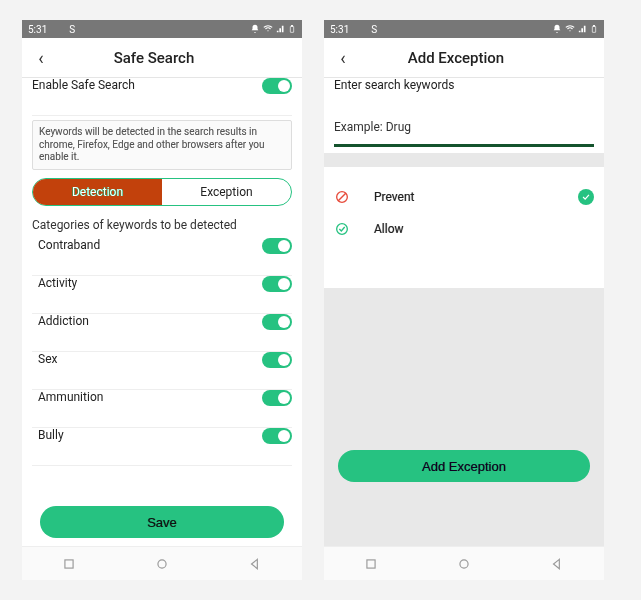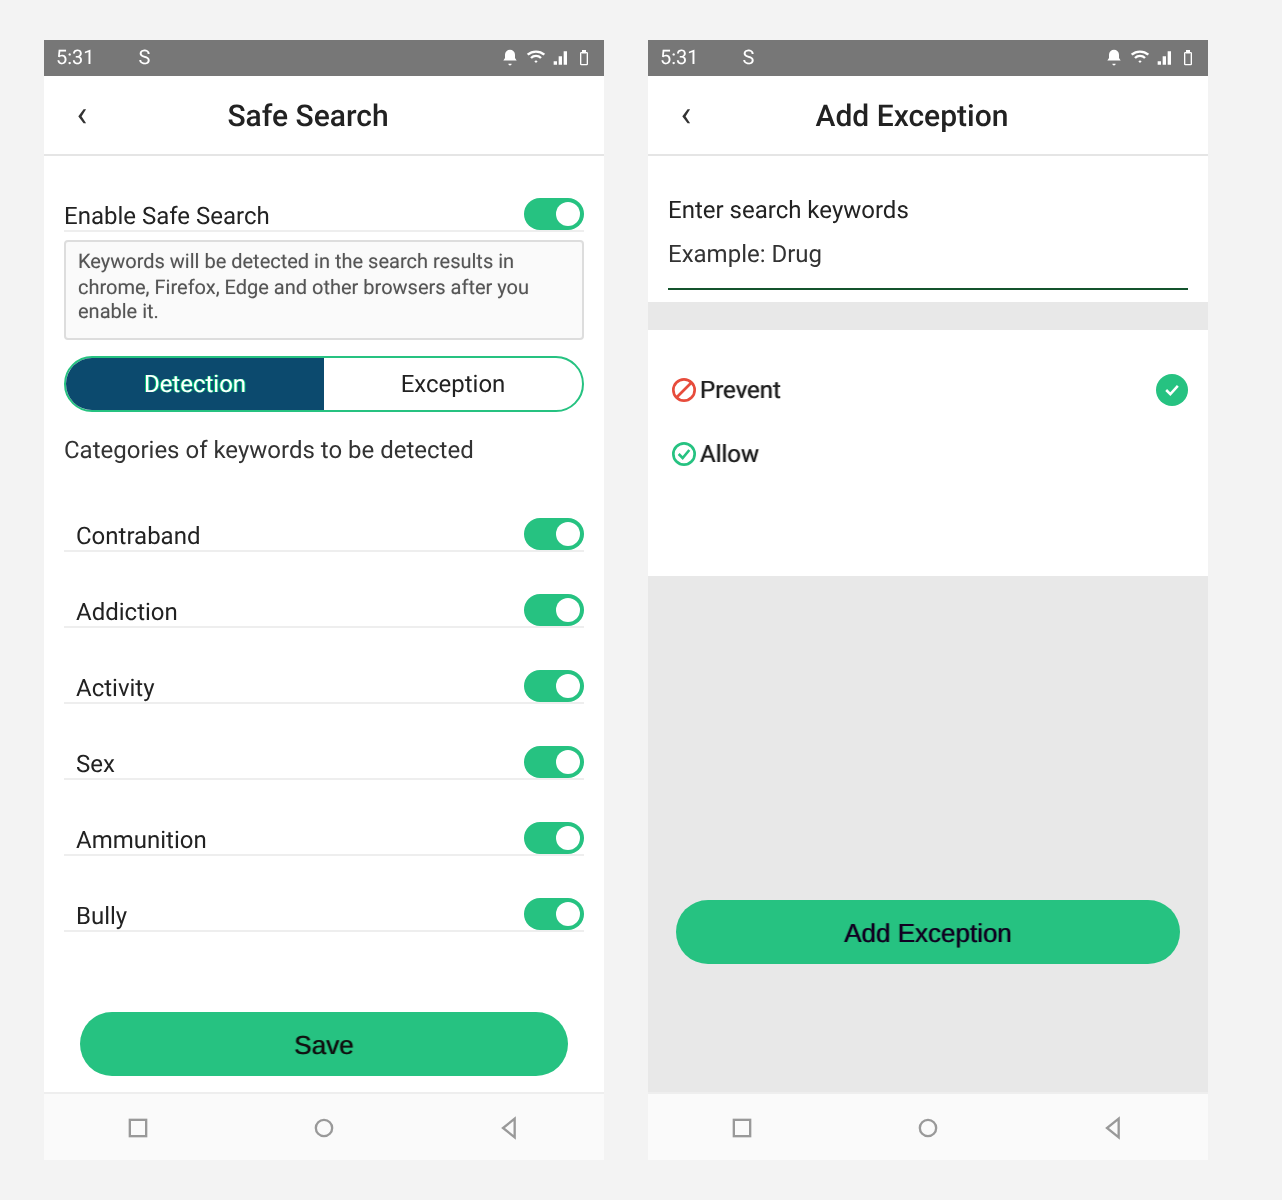--- a/index.html
+++ b/index.html
@@ -44,21 +44,21 @@
     position: relative;
   }
   .back { font-size: 18px; color:#333; cursor:pointer; width:18px; text-align:center;}
   .appbar-title {
     position:absolute; left:0; right:16px; text-align:center;
     font-size: 15px; font-weight:500; color:#222;
     pointer-events:none;
   }
   .content { flex:1; overflow:hidden; padding: 0 10px; display:flex; flex-direction:column; position:relative;}
   .row {
-    display:flex; align-items:flex-end; justify-content:space-between;
+    display:flex; align-items:flex-start; justify-content:space-between;
     height:38px;
     border-bottom:1px solid #eee;
     font-size:12px;
   }
   .row.noborder { border-bottom:none;}
   .toggle {
     width:30px; height:16px; border-radius:10px; background:#26c281; position:relative;
   }
   .toggle::after{
     content:""; width:12px; height:12px; background:#fff; border-radius:50%;
@@ -69,46 +69,46 @@
     padding:5px 6px; font-size:10px; color:#555; line-height:1.25;
     margin: 4px 0 8px 0;
     background:#fafafa;
     text-shadow: 0 0 0.5px rgba(0,0,0,0.25);
   }
   .tabs {
     display:flex; border:1.5px solid #26c281; border-radius:18px; height:28px;
     overflow:hidden; margin-bottom:10px;
   }
   .tab { flex:1; display:flex; align-items:center; justify-content:center; font-size:12px; cursor:pointer;}
-  .tab.active { background:#0c4a6e; color:#fff; text-shadow: 0.5px 0 #0b7, -0.5px 0 #0b7;}
+  .tab.active { background:#c2410c; color:#fff; text-shadow: 0.5px 0 #0b7, -0.5px 0 #0b7;}
   .tab:not(.active){ color:#222;}
   .sectionlabel { font-size:12px; color:#333; margin:2px 0 6px 0;}
   .catlist { flex:1; overflow:hidden;}
   .catlist .row { padding-left:6px;}
   .savebtn, .addbtn {
     position:absolute; left:18px; right:18px; bottom:8px;
     height:32px; background:#26c281; color:#111;
     border:none; border-radius:16px;
     font-size:13px; display:flex; align-items:center; justify-content:center;
     text-shadow: 0.5px 0 rgba(0,0,0,0.3), -0.5px 0 rgba(0,0,0,0.3);
     cursor:pointer;
   }
   .addbtn { bottom: 64px; left:14px; right:14px; color:#102; }
   .navbar {
     height:34px; background:#fafafa; border-top:1px solid #eee;
     display:flex; align-items:center; justify-content:space-around;
     color:#888;
   }
   .navbar svg { display:block;}
   
-  .example { border-bottom:1px solid #14532d; padding:8px 0 10px 0; font-size:12px; color:#333;}
+  .example { border-bottom:3px solid #14532d; padding:8px 0 10px 0; font-size:12px; color:#333;}
   .grayband { background:#e8e8e8; height:14px; margin: 6px -10px 14px -10px;}
   .rulelabel { font-size:12px; color:#666; margin-bottom:10px;}
   .rule { display:flex; align-items:center; justify-content:space-between; height:32px;}
-  .rule-left { display:flex; align-items:center; gap:0;}
+  .rule-left { display:flex; align-items:center; gap:24px;}
   .rulename { font-size:12px; color:#222; text-shadow: 0.5px 0 rgba(0,0,0,0.25), -0.5px 0 rgba(0,0,0,0.25);}
   .icon-circle { width:16px; height:16px;}
   .check-badge {
     width:16px; height:16px; border-radius:50%; background:#26c281;
     display:flex; align-items:center; justify-content:center;
   }
   .bottom-gray {
     position:absolute; left:-10px; right:-10px; bottom:0; top:210px;
     background:#e8e8e8;
   }
@@ -159,25 +159,25 @@
     </div>
 
     <div class="sectionlabel">Categories of keywords to be detected</div>
 
     <div class="catlist">
       <div class="row">
         <span>Contraband</span>
         <div class="toggle"></div>
       </div>
       <div class="row">
+        <span>Activity</span>
+        <div class="toggle"></div>
+      </div>
+      <div class="row">
         <span>Addiction</span>
-        <div class="toggle"></div>
-      </div>
-      <div class="row">
-        <span>Activity</span>
         <div class="toggle"></div>
       </div>
       <div class="row">
         <span>Sex</span>
         <div class="toggle"></div>
       </div>
       <div class="row">
         <span>Ammunition</span>
         <div class="toggle"></div>
       </div>

